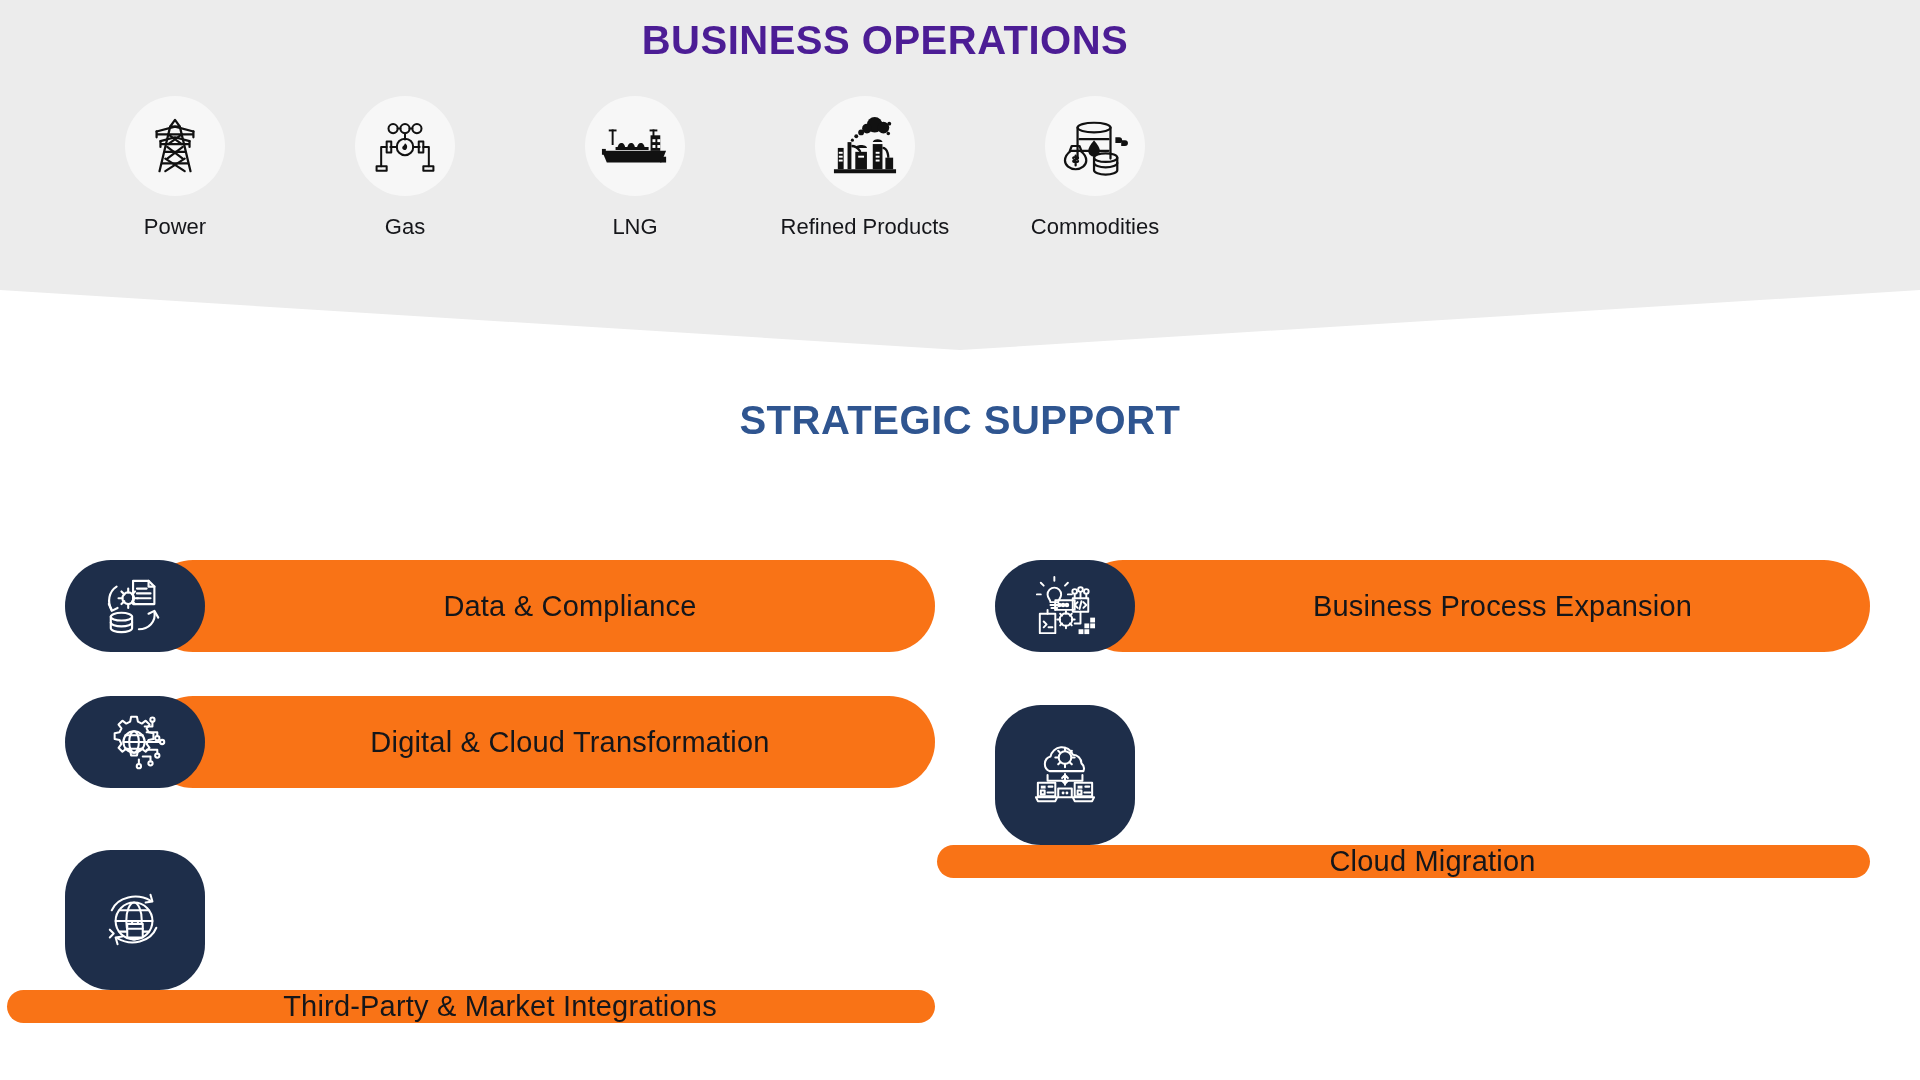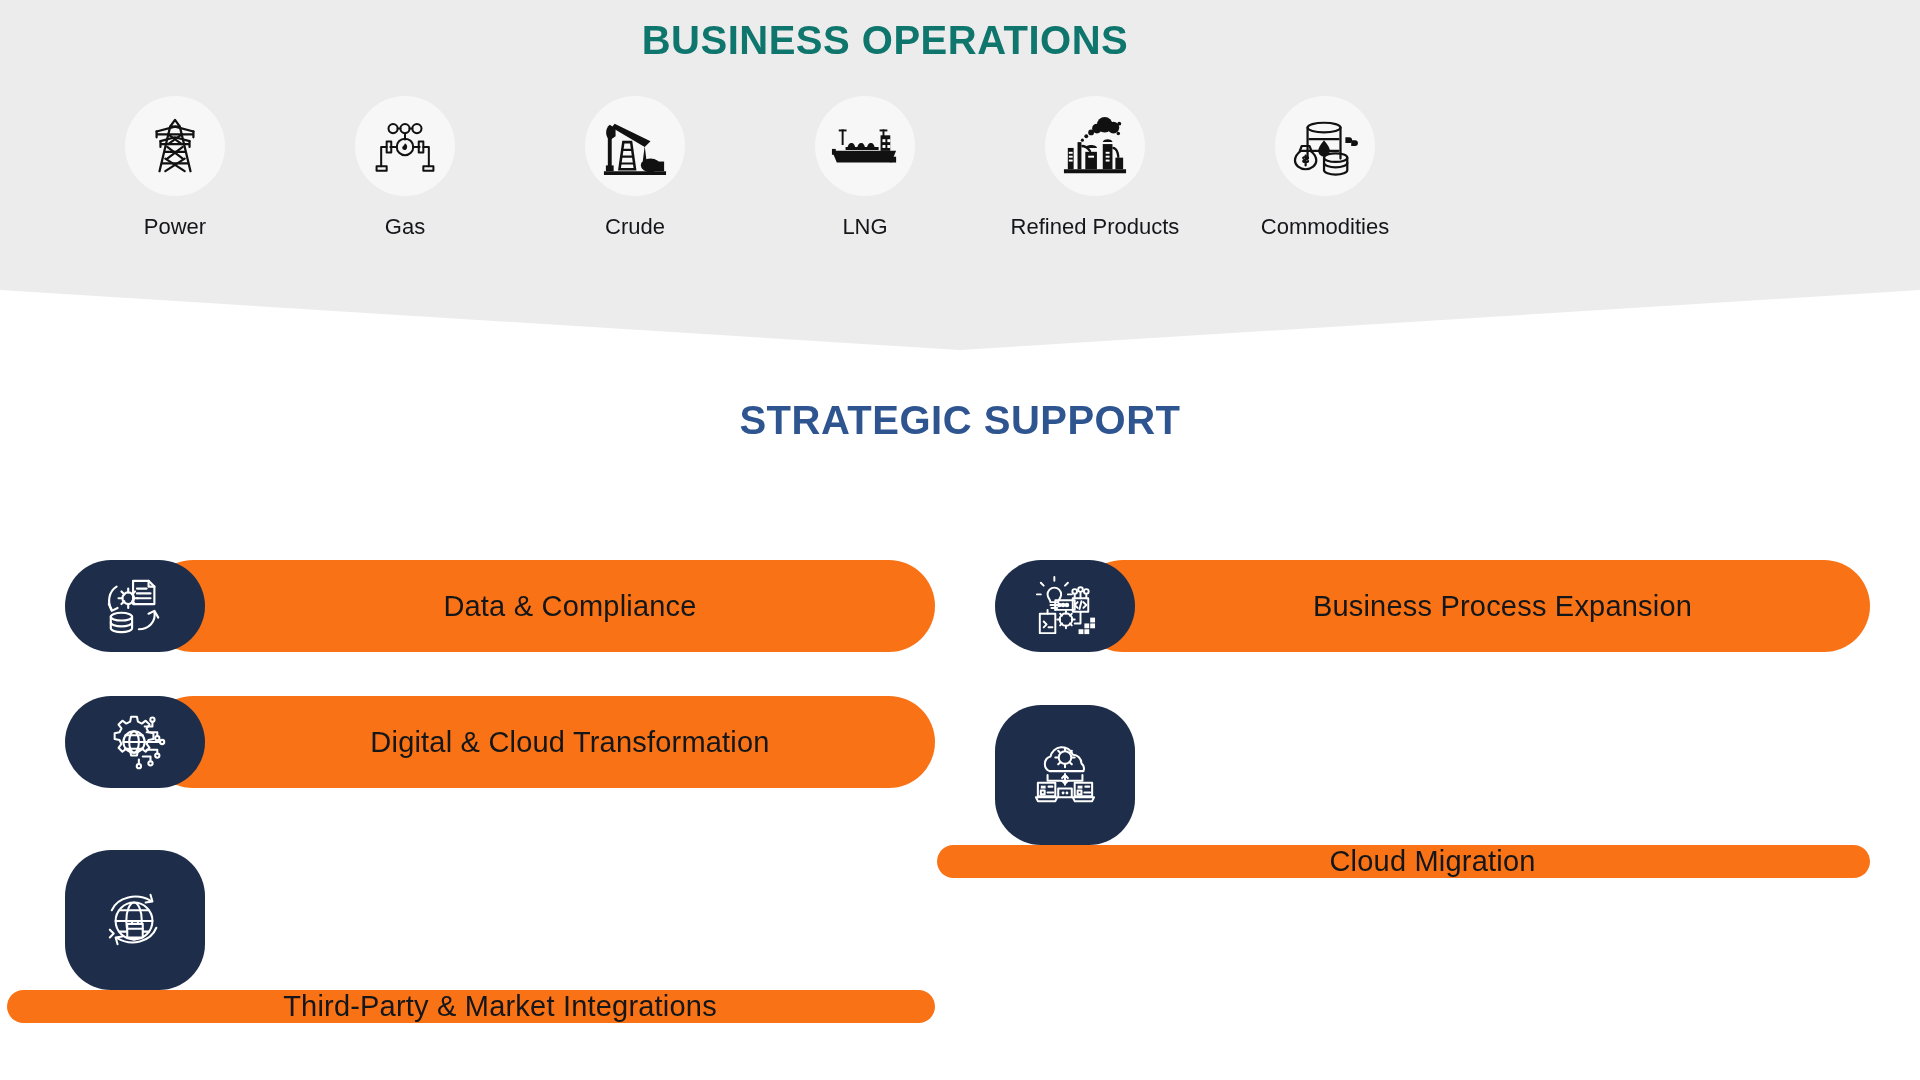--- a/index.html
+++ b/index.html
@@ -34,21 +34,21 @@
 
   .ops-title {
     position: absolute;
     top: 18px;
     left: 0;
     width: 1770px;
     text-align: center;
     font-size: 40px;
     font-weight: 700;
     letter-spacing: 0.5px;
-    color: #0f766e;
+    color: #4c1d95;
     font-family: "Liberation Sans", sans-serif;
   }
 
   .ops-row {
     position: absolute;
     top: 96px;
     left: 60px;
     width: 1800px;
     display: flex;
     justify-content: flex-start;
@@ -199,37 +199,20 @@
           <rect x="51" y="27" width="5" height="12"></rect>
           <path d="M16 33 H10 V54 M56 33 H62 V54"></path>
           <rect x="5" y="54" width="11" height="5"></rect>
           <rect x="56" y="54" width="11" height="5"></rect>
         </svg>
       </div>
       <div class="ops-label">Gas</div>
     </div>
 
 
-    <div class="ops-item">
-      <div class="ops-circle">
-        <svg width="66" height="64" viewBox="0 0 68 64" fill="#111">
-          <path d="M8 10 C3 14 3 22 8 26 L14 22 L14 14 Z"></path>
-          <path d="M10 13 L44 33 L50 27 L13 9 Z"></path>
-          <path d="M6 22 H10 V54 H6 Z"></path>
-          <path d="M4 52 H12 V58 H4 Z"></path>
-          <path d="M22 28 L30 28 L34 56 H18 Z" fill="none" stroke="#111" stroke-width="2.6"></path>
-          <path d="M20 36 H32 M19 43 H33 M18 50 H34" stroke="#111" stroke-width="2.2"></path>
-          <path d="M44 32 L46 48 H42 Z"></path>
-          <ellipse cx="50" cy="52" rx="10" ry="7"></ellipse>
-          <path d="M55 48 H64 V58 H55 Z"></path>
-          <path d="M2 58 H66 V62 H2 Z"></path>
-        </svg>
-      </div>
-      <div class="ops-label">Crude</div>
-    </div>
 
     <div class="ops-item">
       <div class="ops-circle">
         <svg width="70" height="50" viewBox="0 0 72 50" fill="#111">
           <path d="M12 8 H14 V24 H12 Z"></path>
           <path d="M9 8 H17 V10 H9 Z"></path>
           <path d="M18 28 C18 20 26 20 26 28 Z"></path>
           <path d="M28 28 C28 20 36 20 36 28 Z"></path>
           <path d="M38 28 C38 20 46 20 46 28 Z"></path>
           <path d="M16 26 H50 V29 H16 Z"></path>

